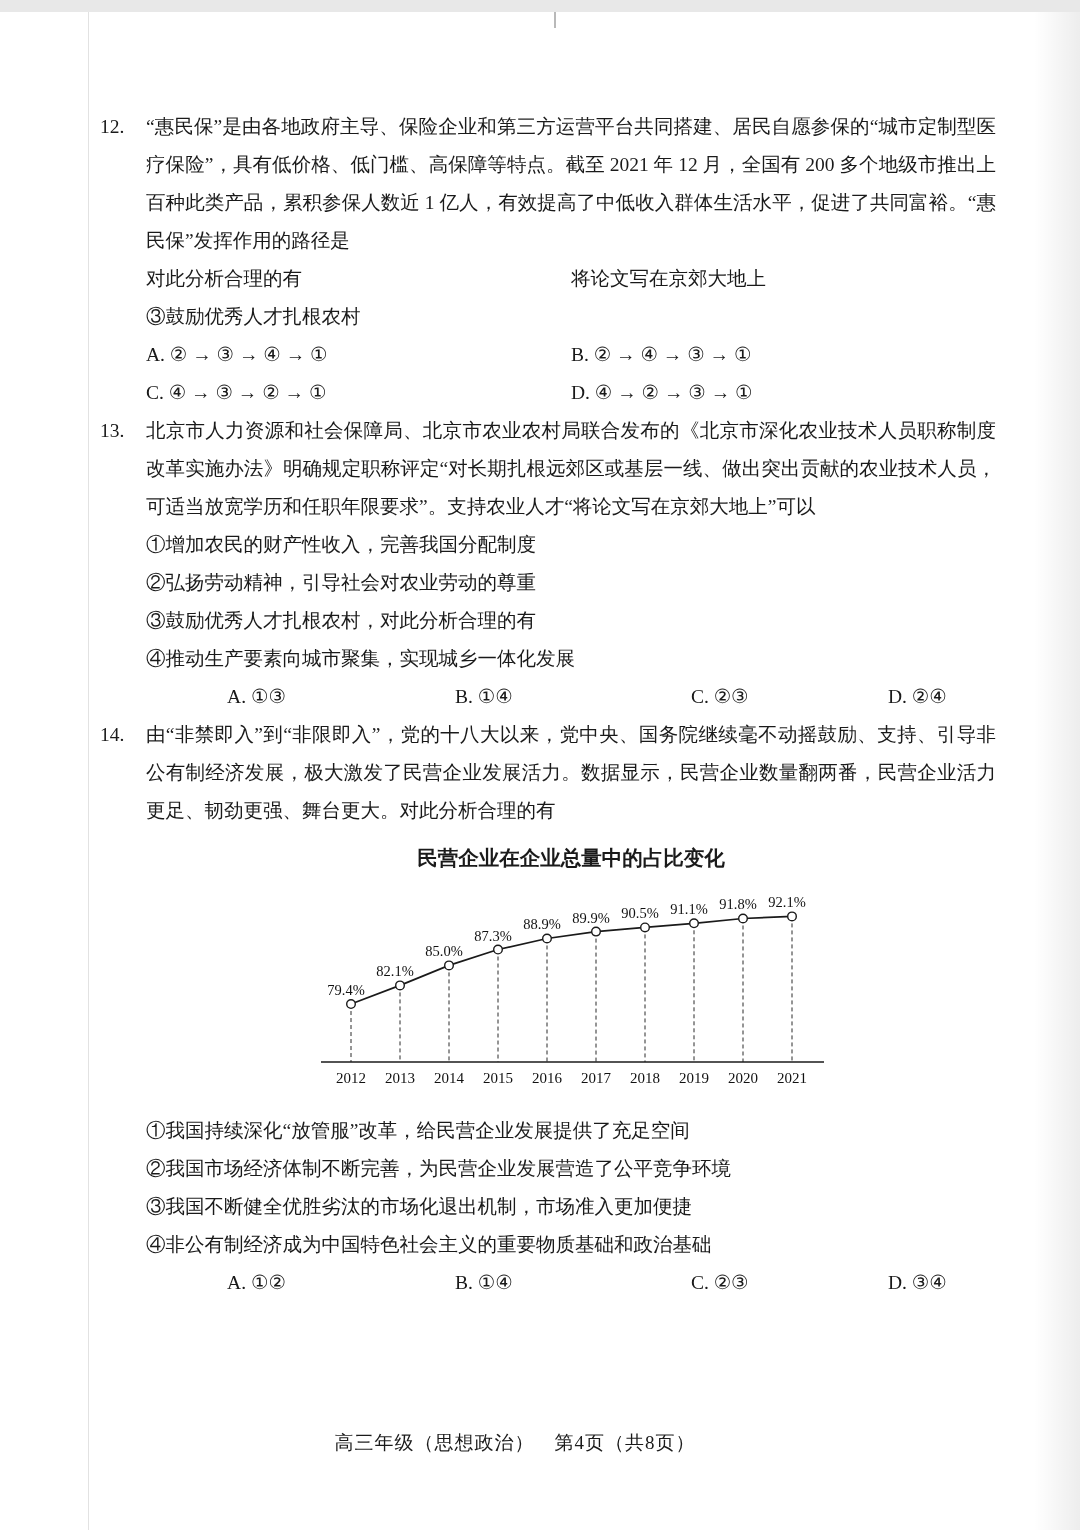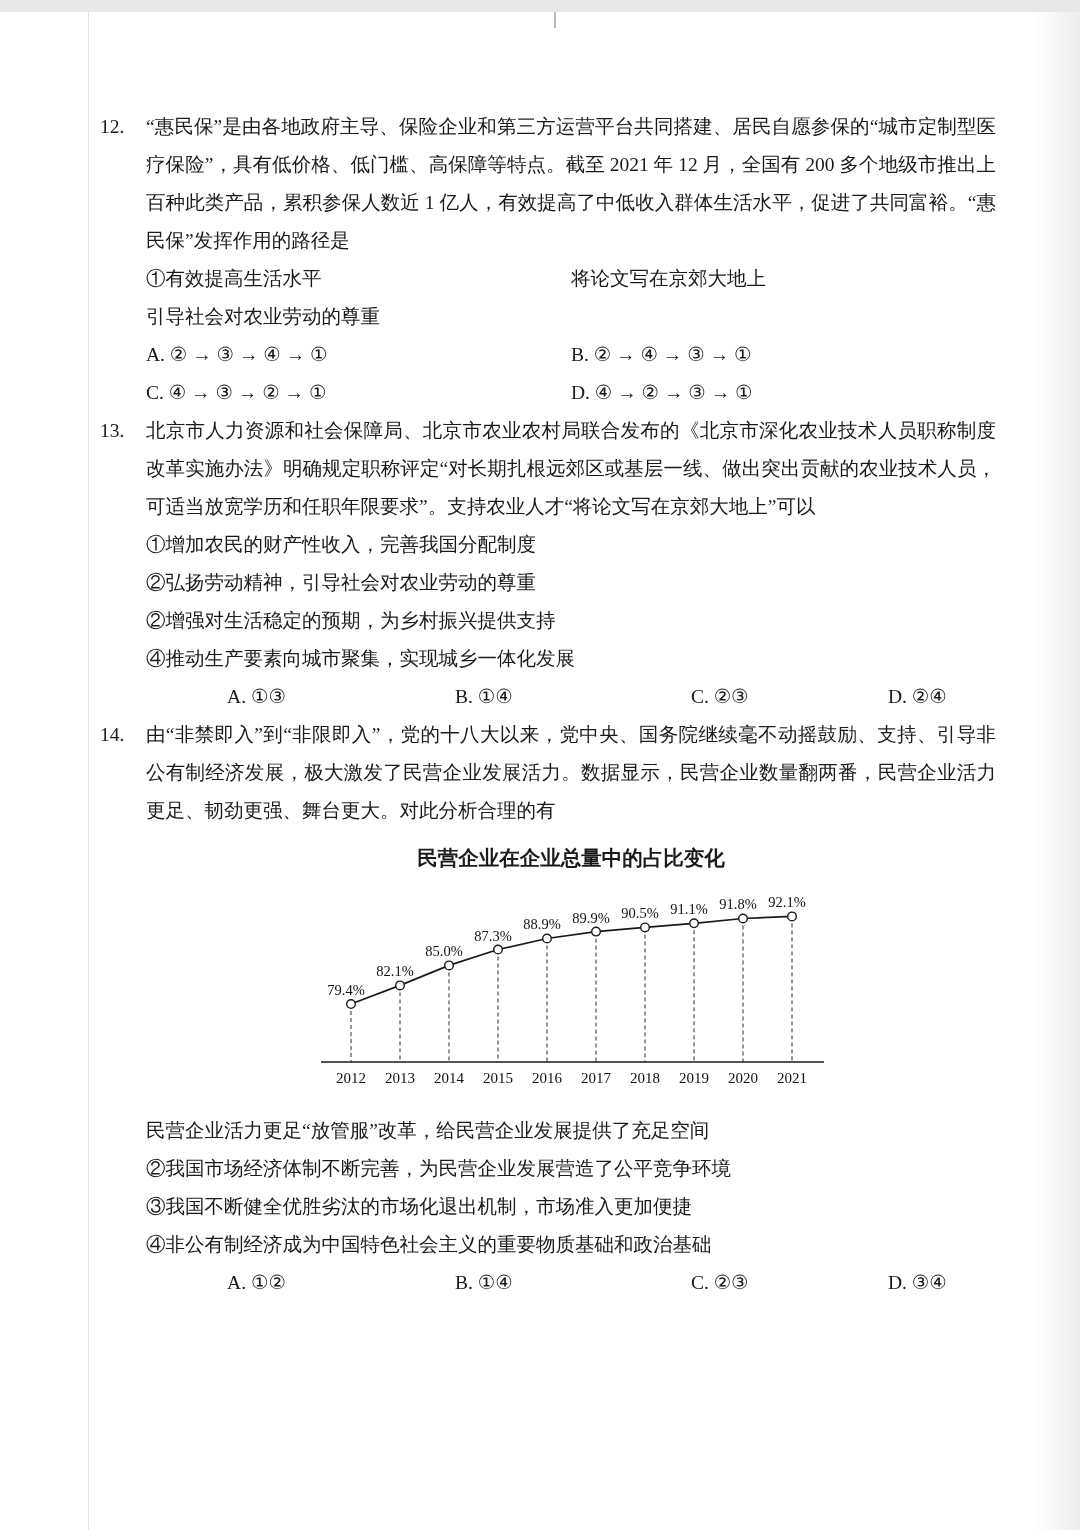--- a/index.html
+++ b/index.html
@@ -73,43 +73,43 @@
   <div class="scan-edge-right"></div>
 
   <main class="content">
 
     <section class="question">
       <div class="qrow">
         <div class="qnum">12.</div>
         <div class="qbody">
           <p class="stem">“惠民保”是由各地政府主导、保险企业和第三方运营平台共同搭建、居民自愿参保的“城市定制型医疗保险”，具有低价格、低门槛、高保障等特点。截至 2021 年 12 月，全国有 200 多个地级市推出上百种此类产品，累积参保人数近 1 亿人，有效提高了中低收入群体生活水平，促进了共同富裕。“惠民保”发挥作用的路径是</p>
           <div class="two-col">
-            <div class="line">①有效提高生活水平</div>
+            <div class="line">对此分析合理的有</div>
             <div class="line">将论文写在京郊大地上</div>
-            <div class="line">引导社会对农业劳动的尊重</div>
+            <div class="line">③鼓励优秀人才扎根农村</div>
           </div>
           <div class="two-col">
             <div class="line">A. ② → ③ → ④ → ①</div>
             <div class="line">B. ② → ④ → ③ → ①</div>
             <div class="line">C. ④ → ③ → ② → ①</div>
             <div class="line">D. ④ → ② → ③ → ①</div>
           </div>
         </div>
       </div>
     </section>
 
     <section class="question">
       <div class="qrow">
         <div class="qnum">13.</div>
         <div class="qbody">
           <p class="stem">北京市人力资源和社会保障局、北京市农业农村局联合发布的《北京市深化农业技术人员职称制度改革实施办法》明确规定职称评定“对长期扎根远郊区或基层一线、做出突出贡献的农业技术人员，可适当放宽学历和任职年限要求”。支持农业人才“将论文写在京郊大地上”可以</p>
           <div>
             <div class="line">①增加农民的财产性收入，完善我国分配制度</div>
             <div class="line">②弘扬劳动精神，引导社会对农业劳动的尊重</div>
-            <div class="line">②增强对生活稳定的预期，为乡村振兴提供支持</div>
+            <div class="line">③鼓励优秀人才扎根农村，对此分析合理的有</div>
             <div class="line">④推动生产要素向城市聚集，实现城乡一体化发展</div>
           </div>
           <div class="opt-row4">
             <div class="line">A. ①③</div>
             <div class="line">B. ①④</div>
             <div class="line">C. ②③</div>
             <div class="line">D. ②④</div>
           </div>
         </div>
       </div>
@@ -163,30 +163,31 @@
                 <circle cx="438" cy="36.48000000000002" r="4.3" fill="#ffffff" stroke="#1a1a1a" stroke-width="1.4"></circle>
                 <text x="433" y="27.480000000000018" text-anchor="middle" font-size="14.5" fill="#111">91.8%</text>
                 <text x="438" y="201" text-anchor="middle" font-size="15" fill="#111">2020</text>
                 <circle cx="487" cy="34.410000000000025" r="4.3" fill="#ffffff" stroke="#1a1a1a" stroke-width="1.4"></circle>
                 <text x="482" y="25.410000000000025" text-anchor="middle" font-size="14.5" fill="#111">92.1%</text>
                 <text x="487" y="201" text-anchor="middle" font-size="15" fill="#111">2021</text>
               </svg>
           </div>
 
           <div>
-            <div class="line">民营企业活力更足“放管服”改革，给民营企业发展提供了充足空间</div>
+            <div class="line">①我国持续深化“放管服”改革，给民营企业发展提供了充足空间</div>
             <div class="line">②我国市场经济体制不断完善，为民营企业发展营造了公平竞争环境</div>
             <div class="line">③我国不断健全优胜劣汰的市场化退出机制，市场准入更加便捷</div>
             <div class="line">④非公有制经济成为中国特色社会主义的重要物质基础和政治基础</div>
           </div>
           <div class="opt-row4">
             <div class="line">A. ①②</div>
             <div class="line">B. ①④</div>
             <div class="line">C. ②③</div>
             <div class="line">D. ③④</div>
           </div>
         </div>
       </div>
     </section>
 
   </main>
 
+  <div class="footer">高三年级（思想政治）　第4页（共8页）</div>
 </div>
 
 </body></html>

